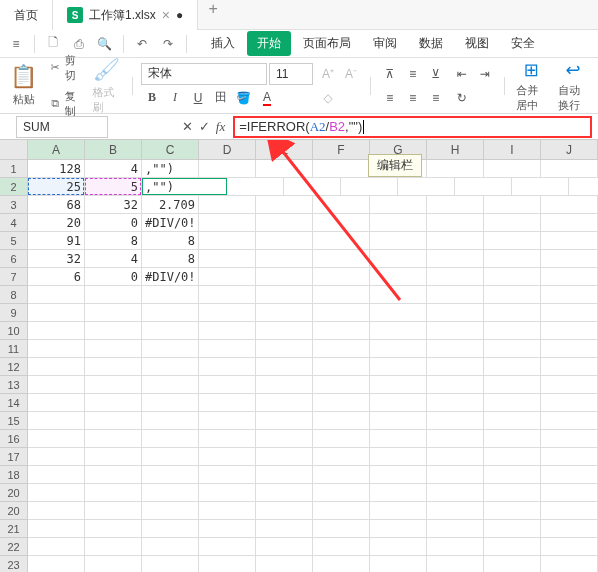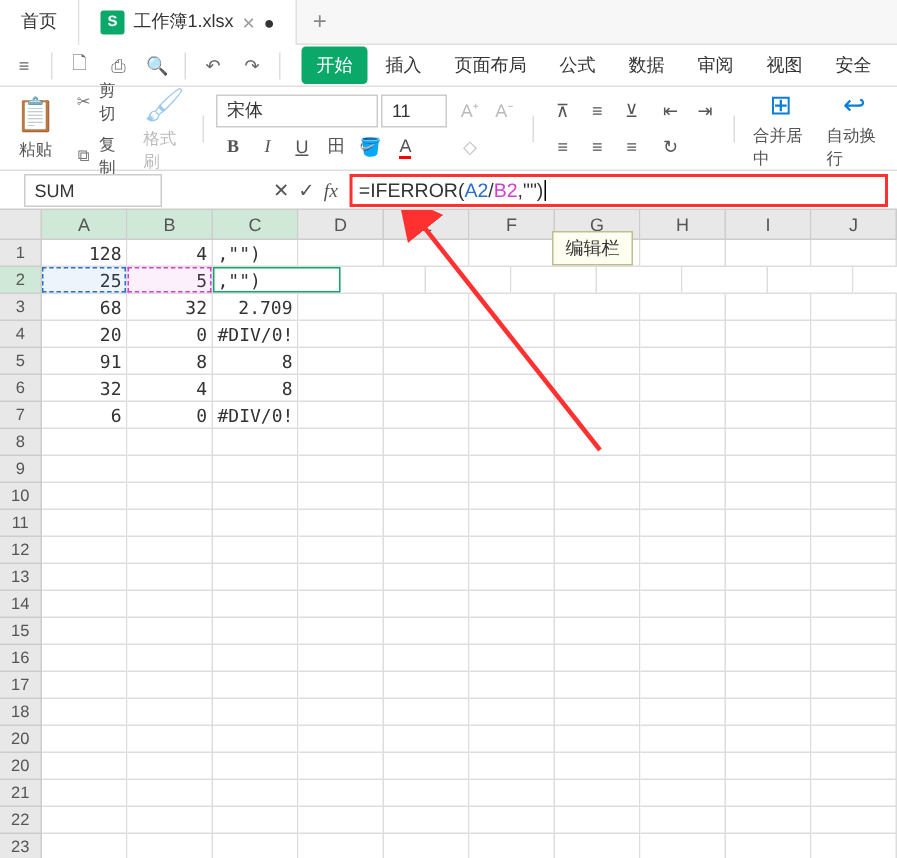--- a/index.html
+++ b/index.html
@@ -1,18 +1,18 @@
 <!DOCTYPE html>
 <html><head>
 <meta charset="utf-8">
 <style>
 * { margin: 0; padding: 0; box-sizing: border-box; font-family: "Microsoft YaHei", SimSun, sans-serif; }
 body { width: 598px; height: 572px; background: #fff; overflow: hidden; font-size: 12px; color: #333; }
 
-.tabbar { height: 30px; background: #f7f7f7; display: flex; align-items: center; border-bottom: 1px solid #e0e0e0; }
+.tabbar { height: 30px; background: #f7f7f7; display: flex; align-items: flex-start; border-bottom: 1px solid #e0e0e0; }
 .tab { height: 30px; display: flex; align-items: center; padding: 0 14px; gap: 6px; font-size: 12px; cursor: pointer; }
 .tab.home { background: #fff; border-right: 1px solid #e0e0e0; }
 .tab.file { background: #fff; border-right: 1px solid #e0e0e0; }
 .tab .icon { width: 16px; height: 16px; display: flex; align-items: center; justify-content: center; }
 .tab .s-icon { background: #0aa869; color: #fff; font-weight: bold; border-radius: 2px; font-size: 10px; }
 .tab-close { color: #999; font-size: 14px; }
 .newtab { width: 30px; text-align: center; color: #888; font-size: 16px; cursor: pointer; }
 
 .menubar { height: 28px; display: flex; align-items: center; border-bottom: 1px solid #e0e0e0; padding: 0 4px; gap: 2px; }
 .menu-btn { width: 24px; height: 24px; display: flex; align-items: center; justify-content: center; color: #666; cursor: pointer; }
@@ -24,38 +24,38 @@
 .menu-tab.active { background: #0aa869; color: #fff; border-radius: 3px; }
 
 .ribbon { height: 56px; display: flex; align-items: center; border-bottom: 1px solid #ddd; padding: 2px 6px; gap: 4px; }
 .rcol { display: flex; flex-direction: column; align-items: center; justify-content: center; gap: 2px; font-size: 11px; color: #555; padding: 0 4px; }
 .rcol .big { font-size: 22px; color: #0a7dd6; }
 .rcol .label { font-size: 11px; }
 .rowbtn { display: flex; align-items: center; gap: 4px; padding: 2px 4px; color: #555; font-size: 11px; cursor: pointer; }
 .rowbtn .ic { width: 16px; text-align: center; color: #777; }
 .vcol { display: flex; flex-direction: column; gap: 2px; }
 .fontbox, .sizebox { border: 1px solid #ccc; height: 22px; background: #fff; display: flex; align-items: center; padding: 0 6px; font-size: 12px; }
-.fontbox { width: 108px; }
+.fontbox { width: 126px; }
 .sizebox { width: 44px; }
 .fmtrow { display: flex; gap: 1px; }
 .fmtbtn { width: 22px; height: 22px; display: flex; align-items: center; justify-content: center; border: 1px solid transparent; color: #555; cursor: pointer; }
 .fmtbtn.b { font-weight: bold; font-family: serif; }
 .fmtbtn.i { font-style: italic; font-family: serif; }
 .disabled { opacity: .4; }
 
 .fxbar { height: 26px; display: flex; align-items: center; border-bottom: 1px solid #ccc; }
 .namebox { width: 92px; height: 22px; border: 1px solid #ccc; margin: 0 16px; display: flex; align-items: center; padding: 0 6px; background: #fff; font-size: 12px; }
 .fxspacer { width: 50px; }
 .fxbtns { display: flex; align-items: center; gap: 6px; padding: 0 8px; color: #555; }
 .fxbtns span { cursor: pointer; font-size: 13px; }
 .fx { font-style: italic; font-family: serif; }
 .formula-input { flex: 1; height: 22px; margin-right: 6px; border: 2px solid #ff3030; background: #fff; display: flex; align-items: center; padding: 0 4px; font-family: SimSun, monospace; font-size: 13px; position: relative; }
 .formula-input .caret { display: inline-block; width: 1px; height: 14px; background: #000; margin-left: 1px; animation: blink 1s infinite; }
 @keyframes blink { 50% { opacity: 0; } }
-.ref-a2 { color: #2a6ecf; }
+.ref-a2 { color: #2a6ecf; font-family: Liberation Serif, serif; }
 .ref-b2 { color: #d23fd2; }
 
 .tooltip { position: absolute; top: 154px; left: 368px; background: #fefef0; border: 1px solid #bdbd8f; padding: 2px 8px; font-size: 12px; z-index: 20; }
 
 .arrow-svg { position: absolute; top: 140px; left: 240px; z-index: 15; pointer-events: none; }
 
 .grid { position: relative; display: flex; overflow: hidden; height: 432px; }
 .corner { width: 28px; height: 20px; background: #e8e8e8; border-right: 1px solid #ccc; border-bottom: 1px solid #ccc; position: absolute; top:0; left:0; z-index:2; }
 .colheads { position: absolute; top:0; left:28px; height: 20px; display: flex; z-index:2; }
 .colhead { width: 57px; height: 20px; background: #e8e8e8; border-right: 1px solid #ccc; border-bottom: 1px solid #ccc; display: flex; align-items: center; justify-content: center; font-size: 12px; color: #555; cursor: pointer; }
@@ -92,26 +92,25 @@
   <div class="menu-btn">≡</div>
   <div class="sep"></div>
   <div class="menu-btn">🗋</div>
   <div class="menu-btn">⎙</div>
   <div class="menu-btn">🔍</div>
   <div class="sep"></div>
   <div class="menu-btn">↶</div>
   <div class="menu-btn">↷</div>
   <div class="sep"></div>
   <div class="menu-tabs">
+    <div class="menu-tab">插入</div>
     <div class="menu-tab active">开始</div>
-    <div class="menu-tab">插入</div>
     <div class="menu-tab">页面布局</div>
-    <div class="menu-tab">公式</div>
+    <div class="menu-tab">审阅</div>
     <div class="menu-tab">数据</div>
-    <div class="menu-tab">审阅</div>
     <div class="menu-tab">视图</div>
     <div class="menu-tab">安全</div>
   </div>
 </div>
 
 <div class="ribbon">
   <div class="rcol">
     <div class="big">📋</div>
     <div class="label">粘贴</div>
   </div>

